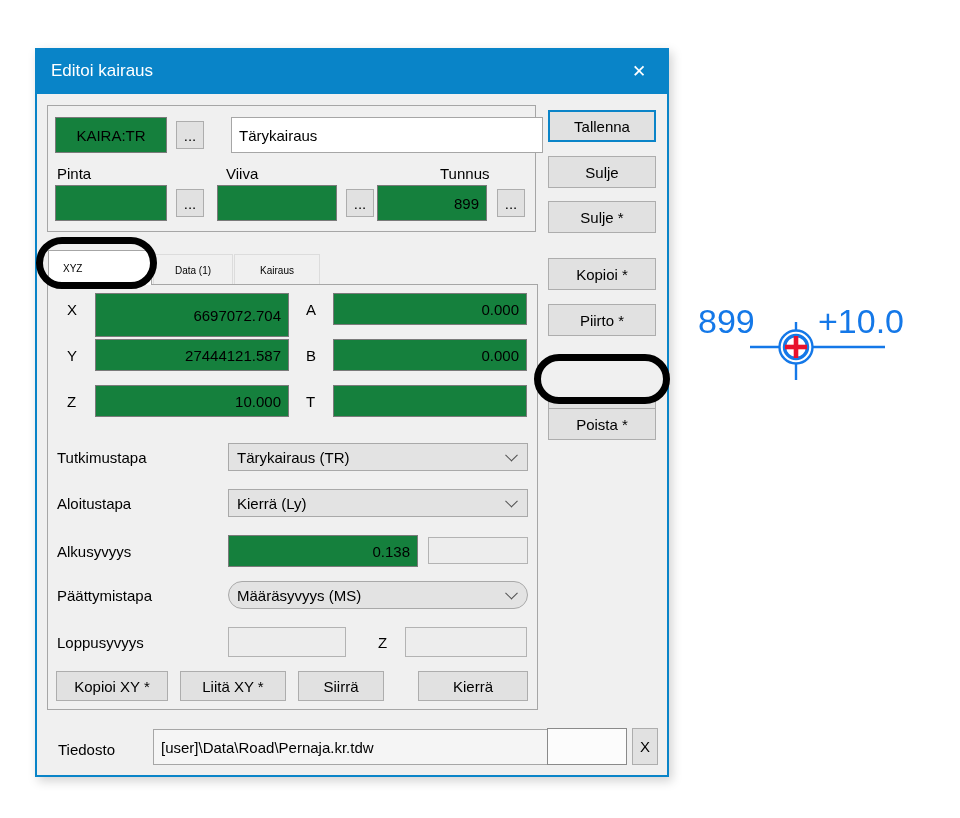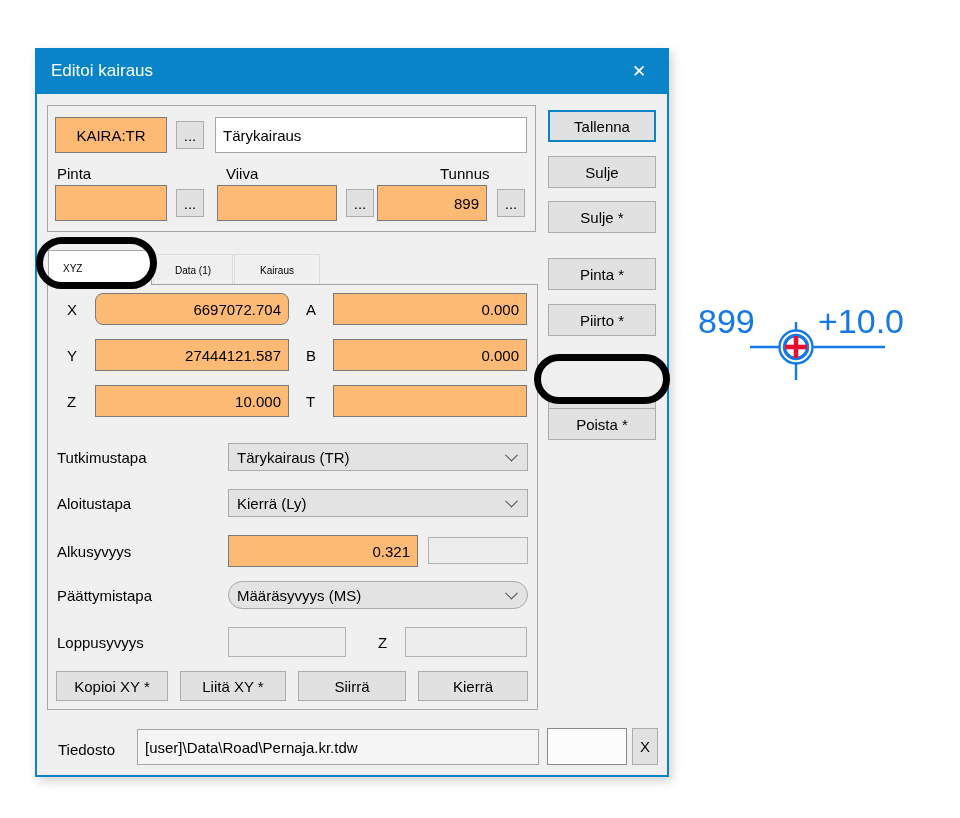--- a/index.html
+++ b/index.html
@@ -18,26 +18,26 @@
   }
   .titlebar { left:-2px; top:-2px; width:634px; height:46px; background:#0984c8; }
   .title-text { left:16px; top:0; height:46px; display:flex; align-items:center;
     color:#fff; font-size:17px; }
   .close-btn { right:10px; top:0; width:40px; height:46px; display:flex;
     align-items:center; justify-content:center; color:#fff; font-size:17px; cursor:pointer; }
 
   .groupbox { border:1px solid #a6a6a6; background:#f0f0f0; }
 
   .label { font-size:15px; display:flex; align-items:center; }
-  .input { background:#fdba74; border:1px solid #7a7a7a; font-size:15px;
+  .input { background:#15803d; border:1px solid #7a7a7a; font-size:15px;
     display:flex; align-items:center; padding:0 7px; }
   .input.right { justify-content:flex-end; }
   .input.center { justify-content:center; }
   .display-box { background:#fff; border:1px solid #a6a6a6; font-size:15px;
-    display:flex; align-items:center; padding:4px 7px; }
+    display:flex; align-items:center; padding:4px 7px;margin-left:16px; }
   .graybox { background:#ededed; border:1px solid #b3b3b3; }
 
   .btn { background:#e1e1e1; border:1px solid #adadad; font-size:15px;
     display:flex; align-items:center; justify-content:center; cursor:pointer; }
   .btn.default { border:2px solid #0a84c8; }
   .side-btn { left:511px; width:108px; height:32px; }
 
   .combo { background:#e3e3e3; border:1px solid #a9a9a9; font-size:15px;
     display:flex; align-items:center; padding:0 8px; cursor:pointer; position:absolute; box-sizing:border-box; }
   .chevron { position:absolute; right:11px; top:50%; width:8px; height:8px;
@@ -85,21 +85,21 @@
     <div class="abs input right" style="left:340px; top:135px; width:110px; height:36px;">899</div>
     <div class="abs btn" style="left:460px; top:139px; width:28px; height:28px;">...</div>
 
     <div class="abs tab active" style="left:11px; top:200px; width:104px; height:35px;">XYZ</div>
     <div class="abs tab inactive" style="left:116px; top:204px; width:80px; height:31px;">Data (1)</div>
     <div class="abs tab inactive" style="left:197px; top:204px; width:86px; height:31px;">Kairaus</div>
 
     <div class="abs groupbox" style="left:10px; top:234px; width:491px; height:426px; z-index:1;"></div>
 
     <div class="abs label" style="left:30px; top:243px; height:32px; z-index:2;">X</div>
-    <div class="abs input right" style="left:58px; top:243px; width:194px; height:32px; z-index:2;border-radius:8px;">6697072.704</div>
+    <div class="abs input right" style="left:58px; top:243px; width:194px; height:44px; z-index:2;">6697072.704</div>
     <div class="abs label" style="left:269px; top:243px; height:32px; z-index:2;">A</div>
     <div class="abs input right" style="left:296px; top:243px; width:194px; height:32px; z-index:2;">0.000</div>
 
     <div class="abs label" style="left:30px; top:289px; height:32px; z-index:2;">Y</div>
     <div class="abs input right" style="left:58px; top:289px; width:194px; height:32px; z-index:2;">27444121.587</div>
     <div class="abs label" style="left:269px; top:289px; height:32px; z-index:2;">B</div>
     <div class="abs input right" style="left:296px; top:289px; width:194px; height:32px; z-index:2;">0.000</div>
 
     <div class="abs label" style="left:30px; top:335px; height:32px; z-index:2;">Z</div>
     <div class="abs input right" style="left:58px; top:335px; width:194px; height:32px; z-index:2;">10.000</div>
@@ -112,48 +112,48 @@
       <span class="chevron"></span>
     </div>
 
     <div class="abs label" style="left:20px; top:439px; height:28px; z-index:2;">Aloitustapa</div>
     <div class="combo" style="left:191px; top:439px; width:300px; height:28px; z-index:2;">
       <span>Kierrä (Ly)</span>
       <span class="chevron"></span>
     </div>
 
     <div class="abs label" style="left:20px; top:485px; height:32px; z-index:2;">Alkusyvyys</div>
-    <div class="abs input right" style="left:191px; top:485px; width:190px; height:32px; z-index:2;">0.321</div>
+    <div class="abs input right" style="left:191px; top:485px; width:190px; height:32px; z-index:2;">0.138</div>
     <div class="abs graybox" style="left:391px; top:487px; width:100px; height:27px; z-index:2;"></div>
 
     <div class="abs label" style="left:20px; top:531px; height:28px; z-index:2;">Päättymistapa</div>
     <div class="combo" style="left:191px; top:531px; width:300px; height:28px; z-index:2;border-radius:14px;">
       <span>Määräsyvyys (MS)</span>
       <span class="chevron"></span>
     </div>
 
     <div class="abs label" style="left:20px; top:577px; height:30px; z-index:2;">Loppusyvyys</div>
     <div class="abs graybox" style="left:191px; top:577px; width:118px; height:30px; z-index:2;"></div>
     <div class="abs label" style="left:341px; top:577px; height:30px; z-index:2;">Z</div>
     <div class="abs graybox" style="left:368px; top:577px; width:122px; height:30px; z-index:2;"></div>
 
     <div class="abs btn" style="left:19px; top:621px; width:112px; height:30px; z-index:2;">Kopioi XY *</div>
     <div class="abs btn" style="left:143px; top:621px; width:106px; height:30px; z-index:2;">Liitä XY *</div>
-    <div class="abs btn" style="left:261px; top:621px; width:108px; height:30px; z-index:2;">Siirrä</div>
+    <div class="abs btn" style="left:261px; top:621px; width:86px; height:30px; z-index:2;">Siirrä</div>
     <div class="abs btn" style="left:381px; top:621px; width:110px; height:30px; z-index:2;">Kierrä</div>
 
     <div class="abs label" style="left:21px; top:688px; height:22px;">Tiedosto</div>
     <div class="abs display-box" style="left:100px; top:679px; width:402px; height:36px; background:#f5f5f5;">[user]\Data\Road\Pernaja.kr.tdw</div>
     <div class="abs" style="left:510px; top:678px; width:80px; height:37px; background:#fcfcfc; border:1px solid #8a8a8a;"></div>
     <div class="abs btn" style="left:595px; top:678px; width:26px; height:37px;">X</div>
 
     <div class="abs btn default side-btn" style="top:60px;">Tallenna</div>
     <div class="abs btn side-btn" style="top:106px;">Sulje</div>
     <div class="abs btn side-btn" style="top:151px;">Sulje *</div>
-    <div class="abs btn side-btn" style="top:208px;">Pinta *</div>
+    <div class="abs btn side-btn" style="top:208px;">Kopioi *</div>
     <div class="abs btn side-btn" style="top:254px;">Piirto *</div>
     <div class="abs btn side-btn" style="top:332px;margin-top:16px;">Uusi *</div>
     <div class="abs btn side-btn" style="top:358px;">Poista *</div>
   </div>
 
   <div class="abs annot" style="left:36px; top:237px; width:121px; height:52px;"></div>
   <div class="abs annot" style="left:534px; top:354px; width:136px; height:50px; border-radius:25px;"></div>
 
   <div class="abs map-text" style="left:698px; top:302px;">899</div>
   <div class="abs map-text" style="left:818px; top:302px;">+10.0</div>

